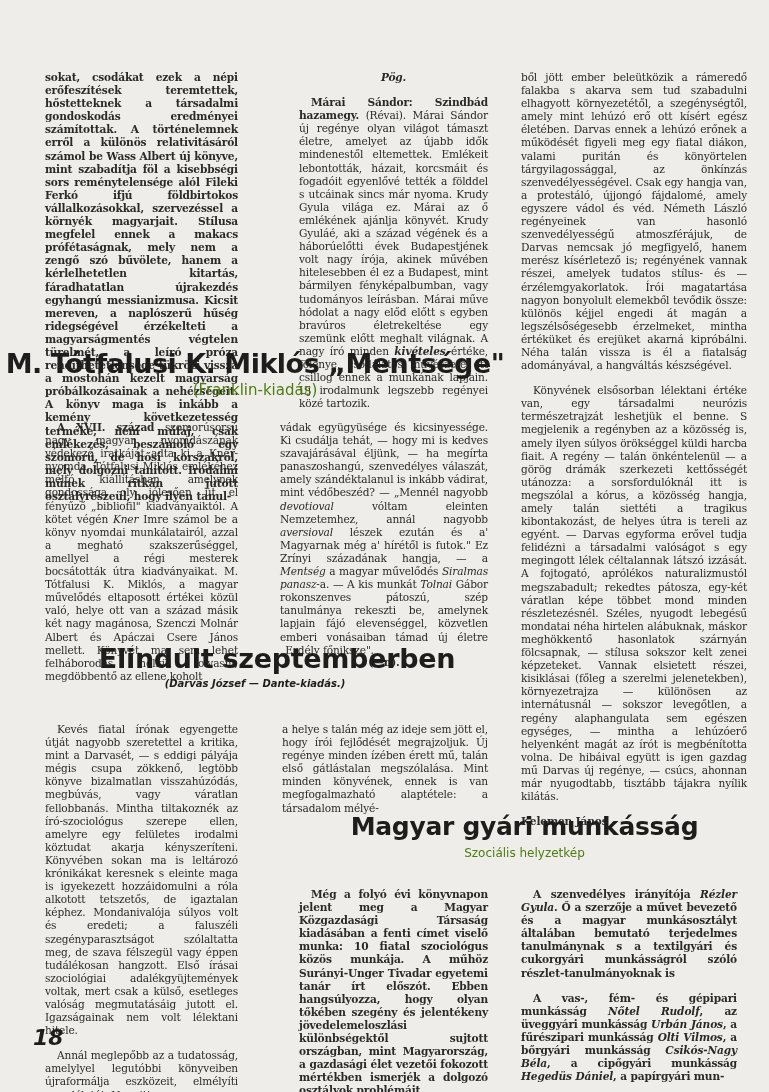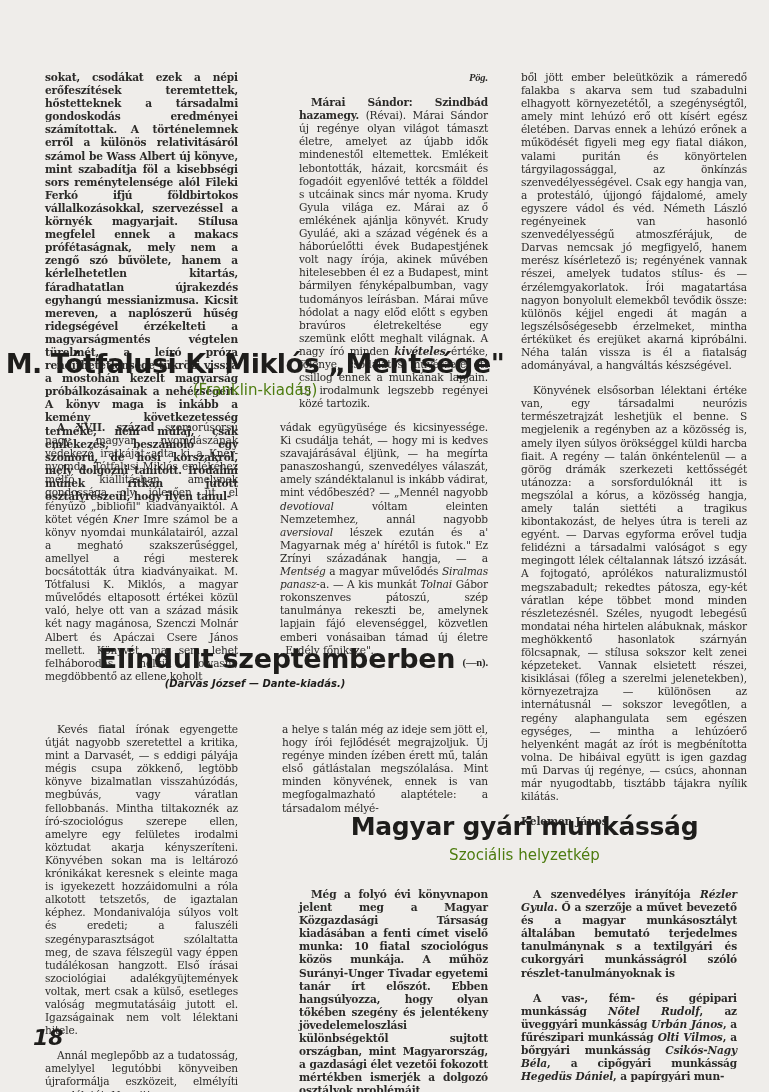--- a/index.html
+++ b/index.html
@@ -9,21 +9,21 @@
     font-family:"DejaVu Serif", serif;
     color:#2b2a28;
     position:relative;
   }
   .page { position:absolute; left:0; top:0; width:769px; height:1092px; }
   .col { position:absolute; font-size:10.6px; line-height:13.1px; text-align:justify; letter-spacing:-0.15px; }
   .col p { margin:12px; }
   .col p.indent { text-indent:12px; }
   .col p.gap { margin-top:9px; }
   .bold { font-weight:bold; }
-  .right { text-align:right;font-family:Liberation Serif, serif; }
+  .right { text-align:center; }
   .sig { text-align:left; font-weight:bold; margin-top:10px; padding-right:38px; }
   .it { font-style:italic; }
   .head {
     position:absolute; text-align:center;
     font-family:"DejaVu Sans", sans-serif; font-weight:bold; color:#1e1d1b;
   }
   .sub {
     position:absolute; text-align:center;
     font-family:"DejaVu Sans", sans-serif; color:#4d7c0f;
   }
@@ -71,21 +71,21 @@
     <p>a helye s talán még az ideje sem jött el, hogy írói fejlődését megrajzoljuk. Új regénye minden ízében érett mű, talán első gátlástalan megszólalása. Mint minden könyvének, ennek is van megfogalmazható alaptétele: a társadalom mélyé-</p>
   </div>
 
   <div class="col" style="left:509px; top:59px; width:250px;">
     <p>ből jött ember beleütközik a rámeredő falakba s akarva sem tud szabadulni elhagyott környezetétől, a szegénységtől, amely mint lehúzó erő ott kísért egész életében. Darvas ennek a lehúzó erőnek a működését figyeli meg egy fiatal diákon, valami puritán és könyörtelen tárgyilagossággal, az önkínzás szenvedélyességével. Csak egy hangja van, a protestáló, újjongó fájdalomé, amely egyszere vádol és véd. Németh László regényeinek van hasonló szenvedélyességű atmoszférájuk, de Darvas nemcsak jó megfigyelő, hanem merész kísérletező is; regényének vannak részei, amelyek tudatos stílus- és — érzélemgyakorlatok. Írói magatartása nagyon bonyolult elemekből tevődik össze: különös kéjjel engedi át magán a legszélsőségesebb érzelmeket, mintha értéküket és erejüket akarná kipróbálni. Néha talán vissza is él a fiatalság adományával, a hangváltás készségével.</p>
     <p class="indent gap">Könyvének elsősorban lélektani értéke van, egy társadalmi neurózis természetrajzát leshetjük el benne. S megjelenik a regényben az a közösség is, amely ilyen súlyos örökséggel küldi harcba fiait. A regény — talán önkéntelenül — a görög drámák szerkezeti kettősségét utánozza: a sorsfordulóknál itt is megszólal a kórus, a közösség hangja, amely talán siettéti a tragikus kibontakozást, de helyes útra is tereli az egyént. — Darvas egyforma erővel tudja felidézni a társadalmi valóságot s egy megingott lélek céltalannak látszó izzását. A fojtogató, aprólékos naturalizmustól megszabadult; rekedtes pátosza, egy-két váratlan képe többet mond minden részletezésnél. Széles, nyugodt lebegésű mondatai néha hirtelen alábuknak, máskor meghökkentő hasonlatok szárnyán fölcsapnak, — stílusa sokszor kelt zenei képzeteket. Vannak elsietett részei, kisiklásai (főleg a szerelmi jelenetekben), környezetrajza — különösen az internátusnál — sokszor levegőtlen, a regény alaphangulata sem egészen egységes, — mintha a lehúzóerő helyenként magát az írót is megbénította volna. De hibáival együtt is igen gazdag mű Darvas új regénye, — csúcs, ahonnan már nyugodtabb, tisztább tájakra nyílik kilátás.</p>
     <p class="sig">Kelemen János</p>
   </div>
 
   <div class="head" style="left:280px; top:812px; width:489px; font-size:25px; letter-spacing:-0.3px;">Magyar gyári munkásság</div>
-  <div class="sub" style="left:280px; top:846px; width:489px; font-size:15px;">Szociális helyzetkép</div>
+  <div class="sub" style="left:280px; top:846px; width:489px; font-size:12px;">Szociális helyzetkép</div>
 
   <div class="col bold" style="left:287px; top:876px; width:213px;">
     <p class="indent">Még a folyó évi könyvnapon jelent meg a Magyar Közgazdasági Társaság kiadásában a fenti címet viselő munka: 10 fiatal szociológus közös munkája. A műhöz Surányi-Unger Tivadar egyetemi tanár írt előszót. Ebben hangsúlyozza, hogy olyan tőkében szegény és jelentékeny jövedelemeloszlási különbségektől sujtott országban, mint Magyarország, a gazdasági élet vezetői fokozott mértékben ismerjék a dolgozó osztályok problémáit.</p>
   </div>
 
   <div class="col bold" style="left:509px; top:876px; width:240px;">
     <p class="indent"><span>A szenvedélyes irányítója </span><span class="it">Rézler Gyula</span><span>. Ő a szerzője a művet bevezető és a magyar munkásosztályt általában bemutató terjedelmes tanulmánynak s a textilgyári és cukorgyári munkásságról szóló részlet-tanulmányoknak is</span></p>
     <p class="indent"><span>A vas-, fém- és gépipari munkásság </span><span class="it">Nőtel Rudolf</span><span>, az üveggyári munkásság </span><span class="it">Urbán János</span><span>, a fűrészipari munkásság </span><span class="it">Olti Vilmos</span><span>, a bőrgyári munkásság </span><span class="it">Csikós-Nagy Béla</span><span>, a cipőgyári munkásság </span><span class="it">Hegedüs Dániel</span><span>, a papírgyári mun-</span></p>
   </div>
 

